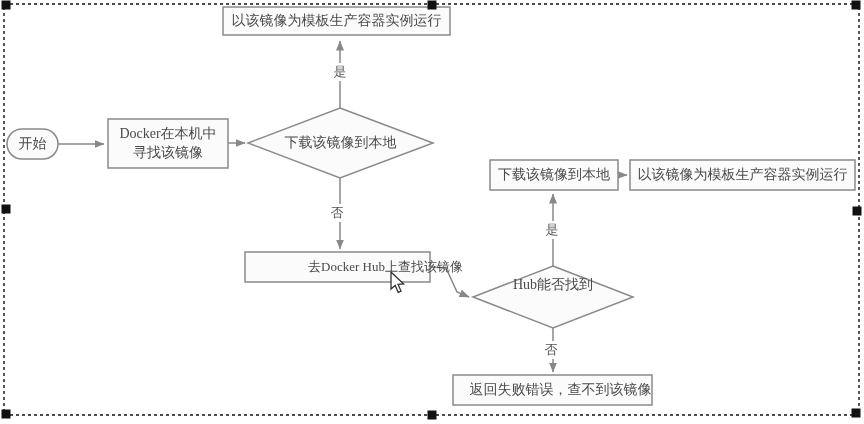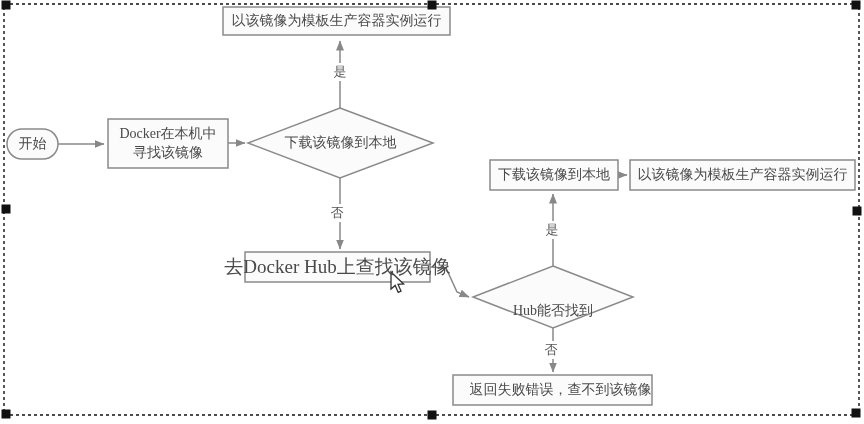--- a/index.html
+++ b/index.html
@@ -6,21 +6,21 @@
   .stage{
     position:relative;width:864px;height:424px;background:#ffffff;
     font-family:"Liberation Sans","DejaVu Sans",sans-serif;overflow:hidden;
   }
   .layer{position:absolute;left:0;top:0;}
   .lbl{
     position:absolute;display:flex;align-items:center;justify-content:center;
     text-align:center;color:#4a4a4a;font-size:14px;line-height:1.35;
     white-space:nowrap;pointer-events:none;font-family:Liberation Serif, serif;
   }
-  .lbl.small{font-size:19px;}
+  .lbl.small{font-size:13px;margin-left:48px;}
   .edge-lbl{
     position:absolute;transform:translate(-50%,-50%);
     background:#ffffff;color:#555555;font-size:13px;padding:0 2px;
     pointer-events:none;
   }
   .two-line{flex-direction:column;white-space:nowrap;}
 </style>
 </head>
 <body>
 
@@ -72,21 +72,21 @@
   </div>
 
   <div class="lbl" style="left:7px;top:129px;width:51px;height:30px;">开始</div>
 
   <div class="lbl" style="left:248px;top:108px;width:185px;height:70px;">下载该镜像到本地</div>
 
   <div class="lbl" style="left:223px;top:7px;width:227px;height:28px;">以该镜像为模板生产容器实例运行</div>
 
   <div class="lbl small" style="left:245px;top:252px;width:185px;height:30px;">去Docker Hub上查找该镜像</div>
 
-  <div class="lbl" style="left:473px;top:280px;width:160px;height:62px;">Hub能否找到</div>
+  <div class="lbl" style="left:473px;top:254px;width:160px;height:62px;">Hub能否找到</div>
 
   <div class="lbl" style="left:490px;top:160px;width:128px;height:30px;">下载该镜像到本地</div>
 
   <div class="lbl" style="left:630px;top:160px;width:225px;height:30px;">以该镜像为模板生产容器实例运行</div>
 
   <div class="lbl" style="left:453px;top:375px;width:199px;height:30px;padding-left:8px;">返回失败错误，查不到该镜像</div>
 
   <div class="edge-lbl" style="left:340px;top:72px;">是</div>
   <div class="edge-lbl" style="left:337px;top:213px;">否</div>
   <div class="edge-lbl" style="left:552px;top:230px;">是</div>

